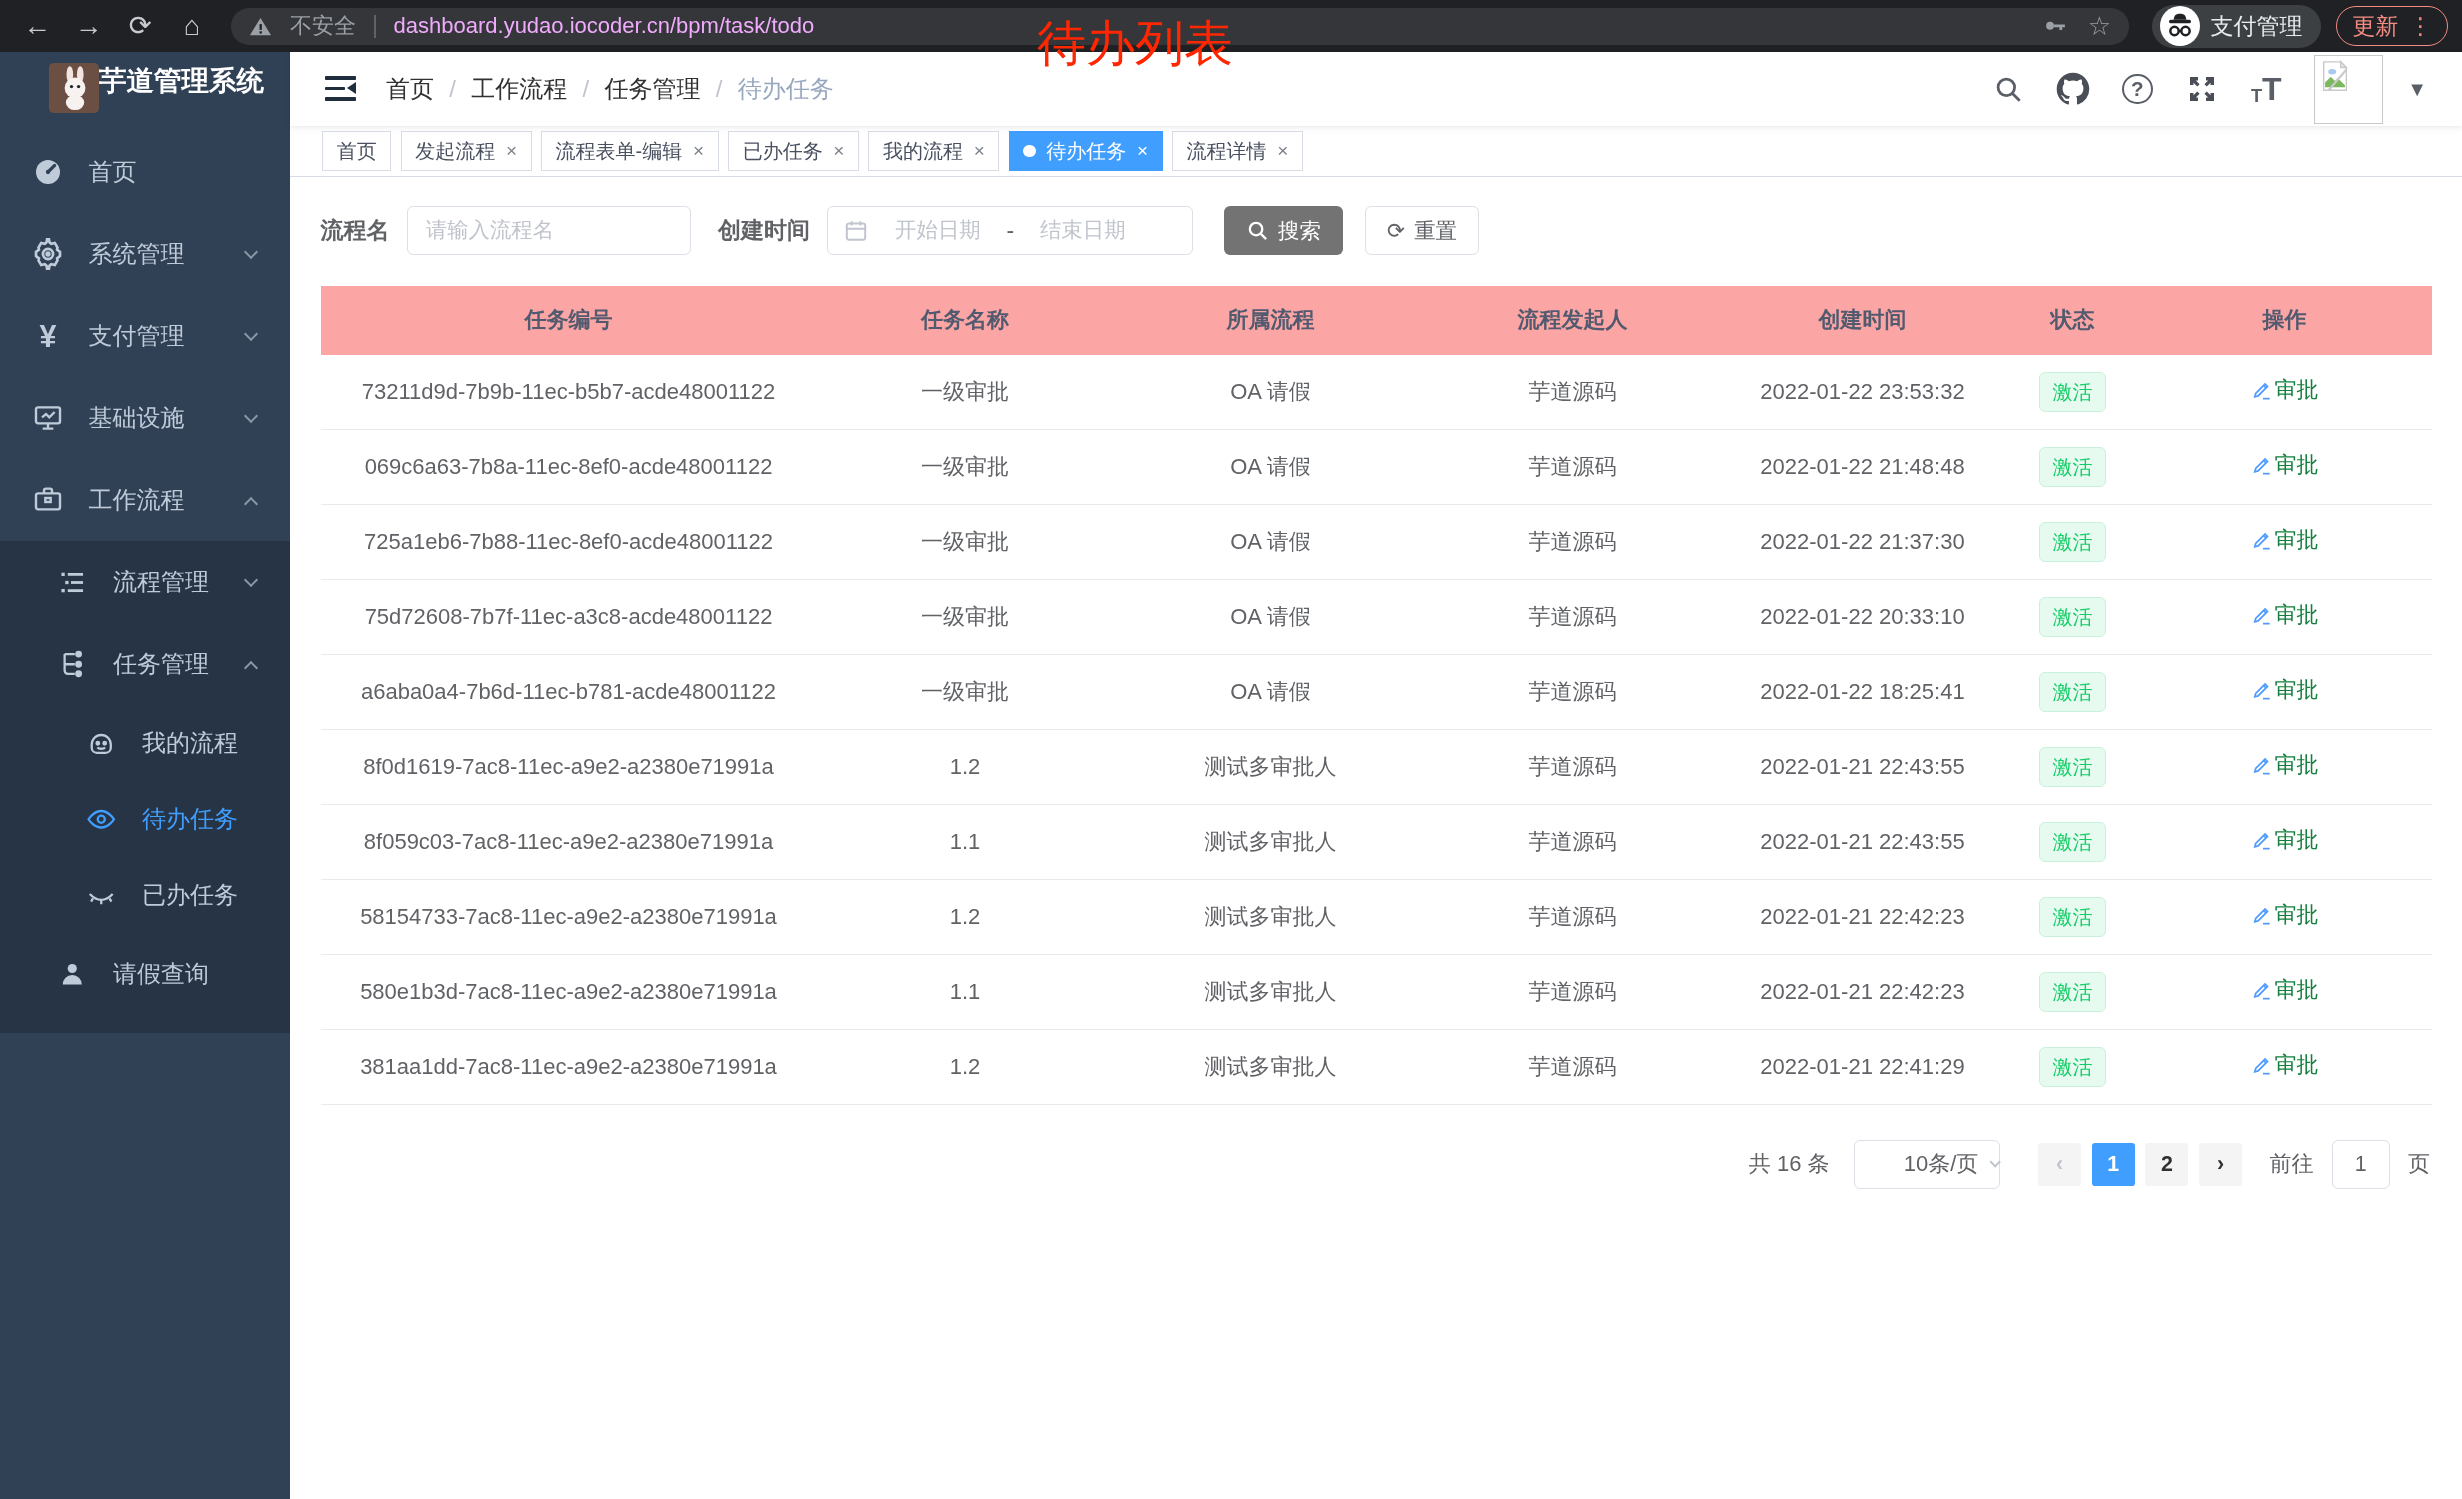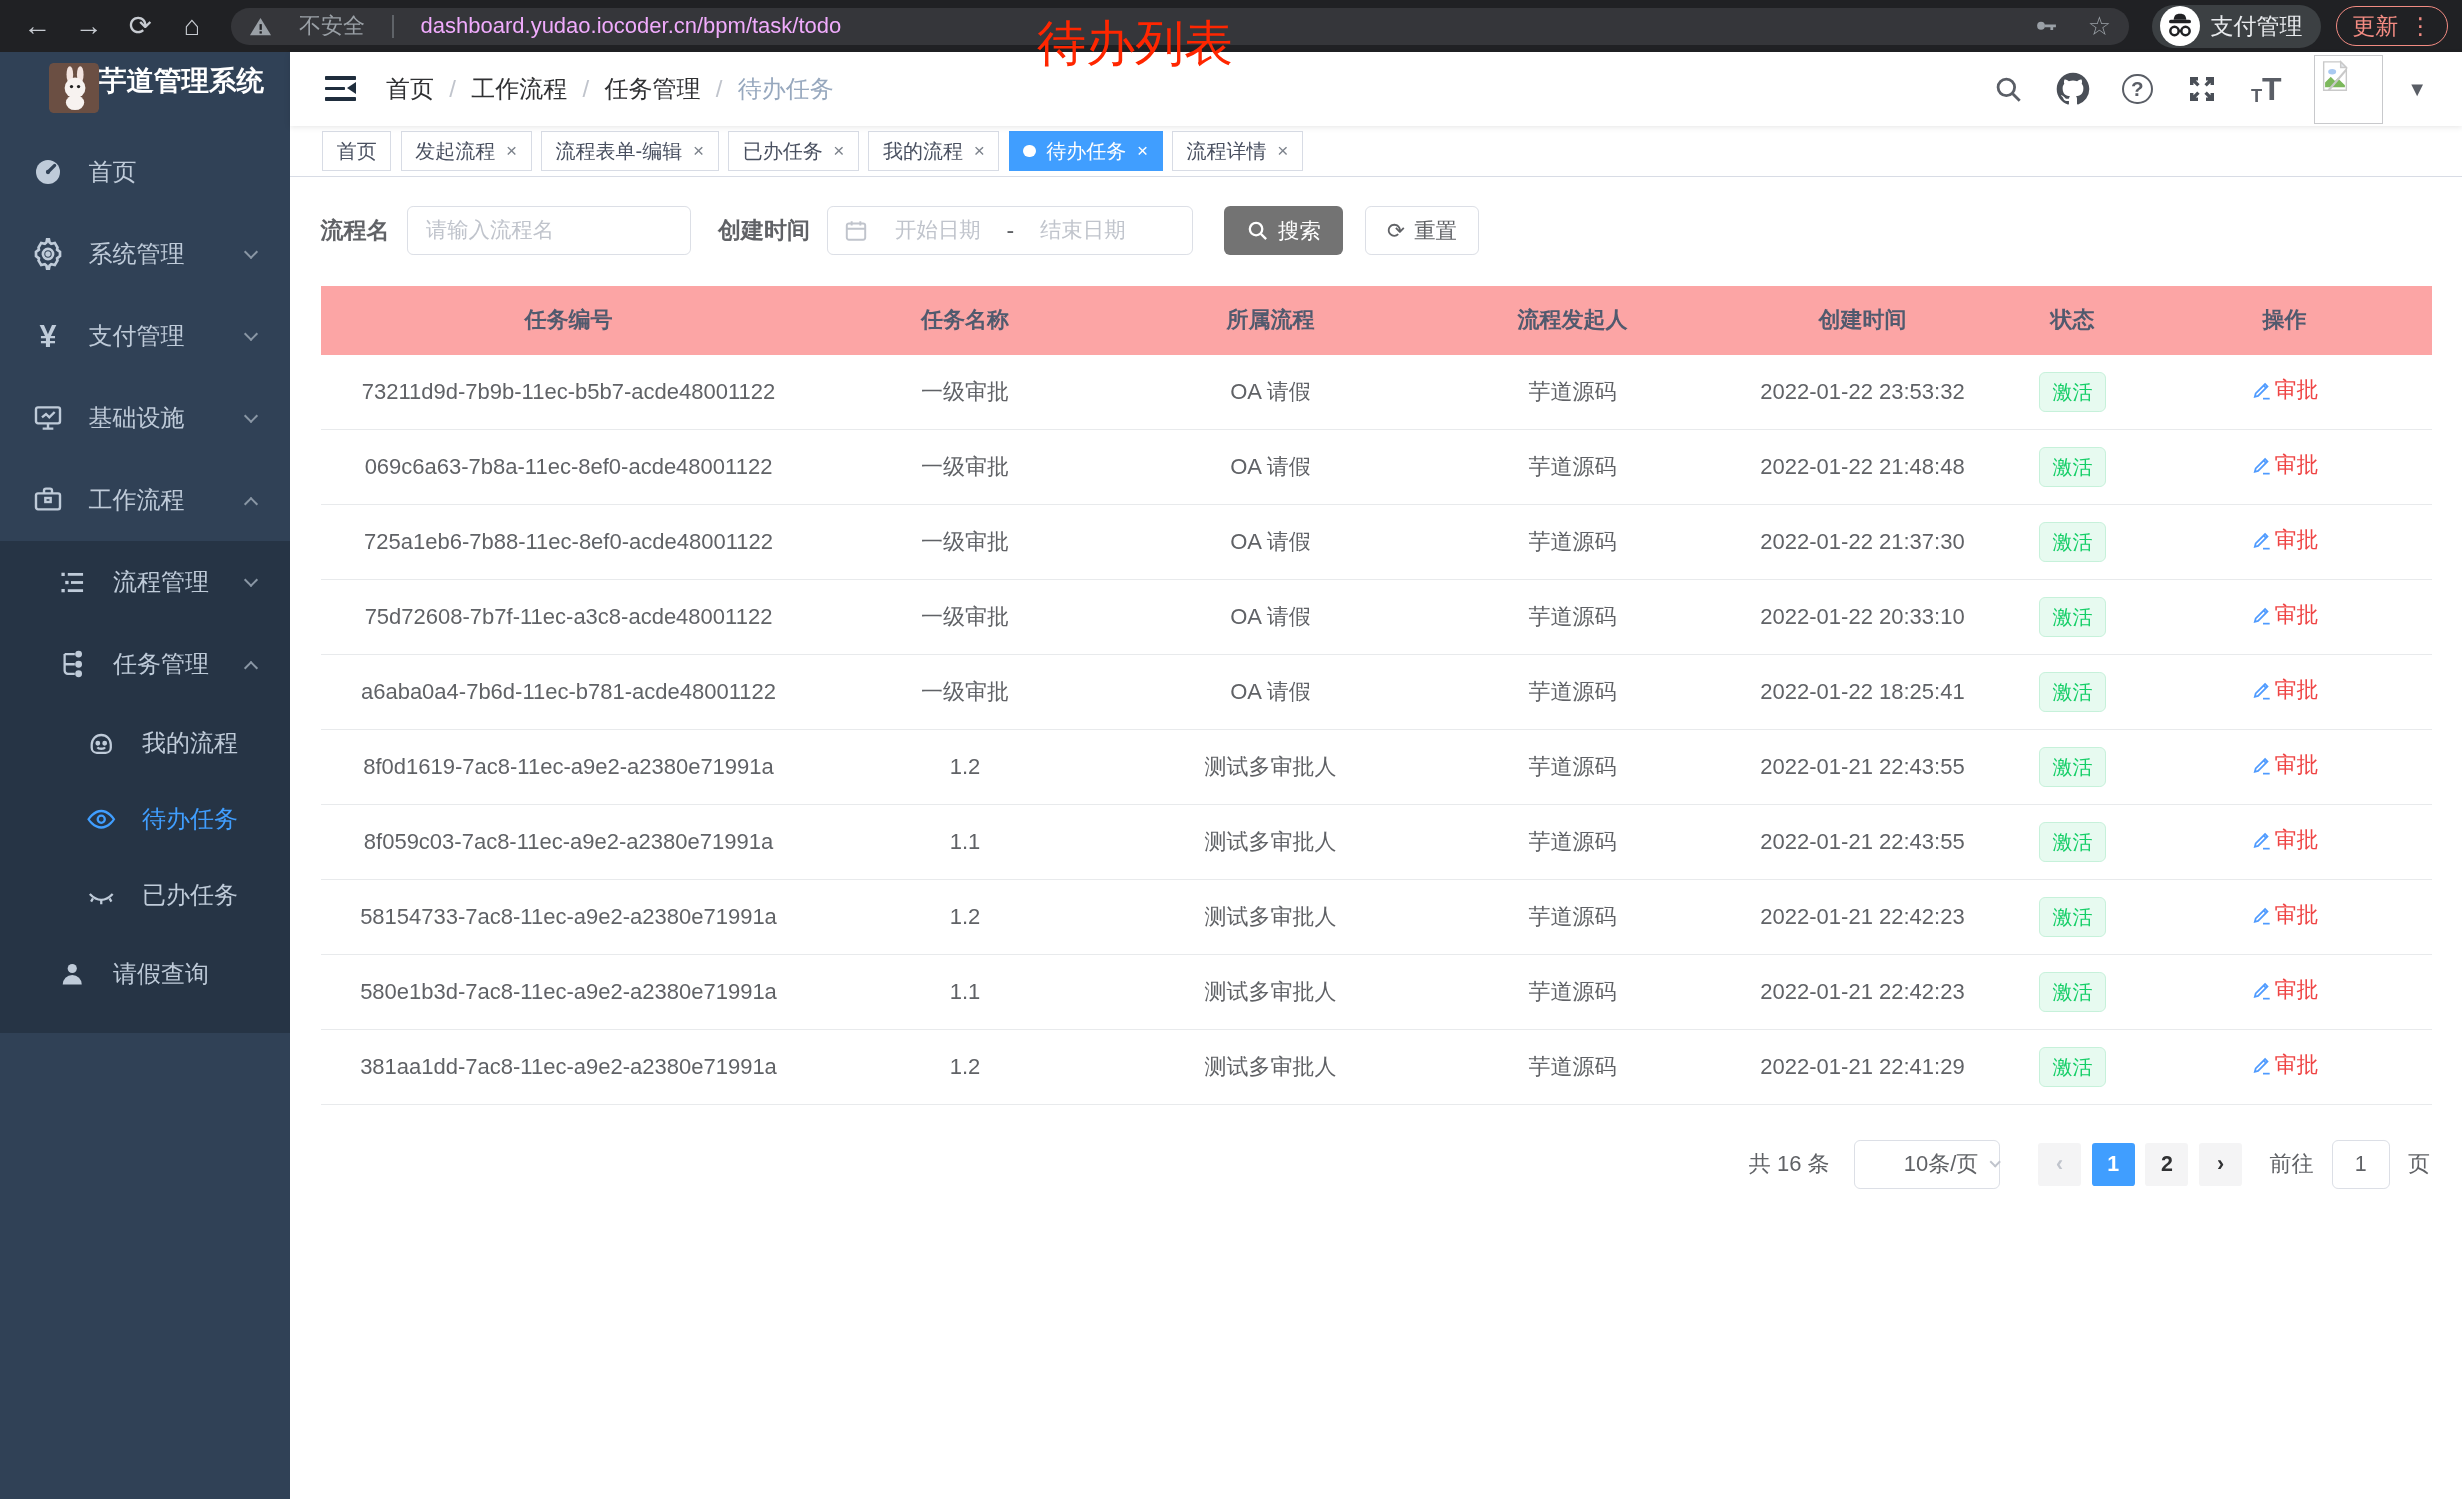--- a/index.html
+++ b/index.html
@@ -2,21 +2,21 @@
 <html style="font-size:12.2px"><head>
 <meta charset="utf-8">
 <style>
   *{box-sizing:border-box;margin:0;padding:0}
   html,body{width:2462px;height:1500px;overflow:hidden}
   body{font-family:"Liberation Sans","DejaVu Sans",sans-serif;background:#fff;position:relative}
 
   
   .chrome{height:52px;background:#202124;display:flex;align-items:center;padding:0 13.7px;gap:4.6px}
   .chrome-icon{color:#c7cbd1;font-size:27.5px;width:47px;text-align:center;line-height:52px;flex-shrink:0;cursor:pointer}
-  .url-bar{flex:1;height:37px;background:#35363a;border-radius:18.3px;display:flex;align-items:center;padding:0 18.3px;margin:0 10.7px;gap:27px;min-width:0}
+  .url-bar{flex:1;height:37px;background:#35363a;border-radius:18.3px;display:flex;align-items:center;padding:0 18.3px;margin:0 10.7px;gap:18px;min-width:0}
   .warn-icon{width:23px;height:23px;flex-shrink:0}
   .sec-label{color:#9aa0a6;font-size:22px;white-space:nowrap}
   .url-divider{width:1.5px;height:23px;background:#5f6368;flex-shrink:0}
   .url-text{color:#f0abfc;font-size:22px;flex:1;white-space:nowrap;overflow:hidden}
   .key-icon,.star-icon{flex-shrink:0}
   .star-icon{color:#9aa0a6;font-size:26px}
   .incognito{height:43px;background:#3c4043;border-radius:21.4px;color:#e8eaed;font-size:23px;display:flex;gap:10.7px;padding:0 18.3px 0 7.6px;align-items:center;flex-shrink:0;margin-left:7.6px}
   .update-pill{height:40px;border:1.5px solid #f28b82;color:#f28b82;border-radius:20px;display:flex;align-items:center;gap:10.7px;padding:0 15.3px;font-size:23px;flex-shrink:0;margin-left:10.7px;cursor:pointer}
   .vdots{font-size:23px}
 
@@ -86,21 +86,21 @@
   .btn.plain{border-color:#dcdfe6;color:#606266;background:#fff;margin-left:21.4px}
 
   
   .table{margin-top:30.5px;font-size:22px;width:2111px}
   .thead,.trow{display:flex;align-items:center}
   .thead{background:#fca5a5;height:69px;color:#515a6e;font-weight:700}
   .trow{height:75px;border-bottom:1.5px solid #e8eaec;color:#606266}
   .td{text-align:center;white-space:nowrap;overflow:hidden}
   .c1{width:496px}.c2{width:297px}.c3{width:314px}.c4{width:290px}.c5{width:290px}.c6{width:130px}.c7{width:294px}
   .tag{display:inline-block;background:#e7faf0;border:1.5px solid #c6f1da;color:#13ce66;font-size:20px;line-height:38px;padding:0 12.2px;border-radius:6.1px}
-  .op-link{color:#ef4444;display:inline-flex;align-items:center;gap:1px;cursor:pointer;text-decoration:none}
+  .op-link{color:#15803d;display:inline-flex;align-items:center;gap:1px;cursor:pointer;text-decoration:none}
 
   
   .pager{margin-top:35px;display:flex;align-items:center;justify-content:flex-end;gap:13.7px;font-size:22px;color:#606266;padding-right:1.5px}
   .psel{width:146px;height:49px;border:1.5px solid #dcdfe6;border-radius:6.1px;display:flex;align-items:center;justify-content:flex-end;gap:12.2px;cursor:pointer;margin:0 10.7px}
   .psel .chev{position:static;width:8.4px;height:8.4px;border-color:#c0c4cc;transform:rotate(45deg);margin-top:-4.6px}
   .pg{min-width:43px;height:43px;border-radius:3.1px;background:#f4f4f5;display:flex;align-items:center;justify-content:center;font-weight:700;color:#303133;cursor:pointer;font-size:21.4px}
   .pg.prev{color:#c0c4cc}
   .pg.active{background:#409eff;color:#fff}
   .pager-group{display:flex;align-items:center;gap:10.7px;margin:0 13.7px}
   .goto{width:58px;height:49px;border:1.5px solid #dcdfe6;border-radius:6.1px;text-align:center;font-size:21.4px;color:#606266;outline:none;margin:0 4.6px;font-family:inherit}

